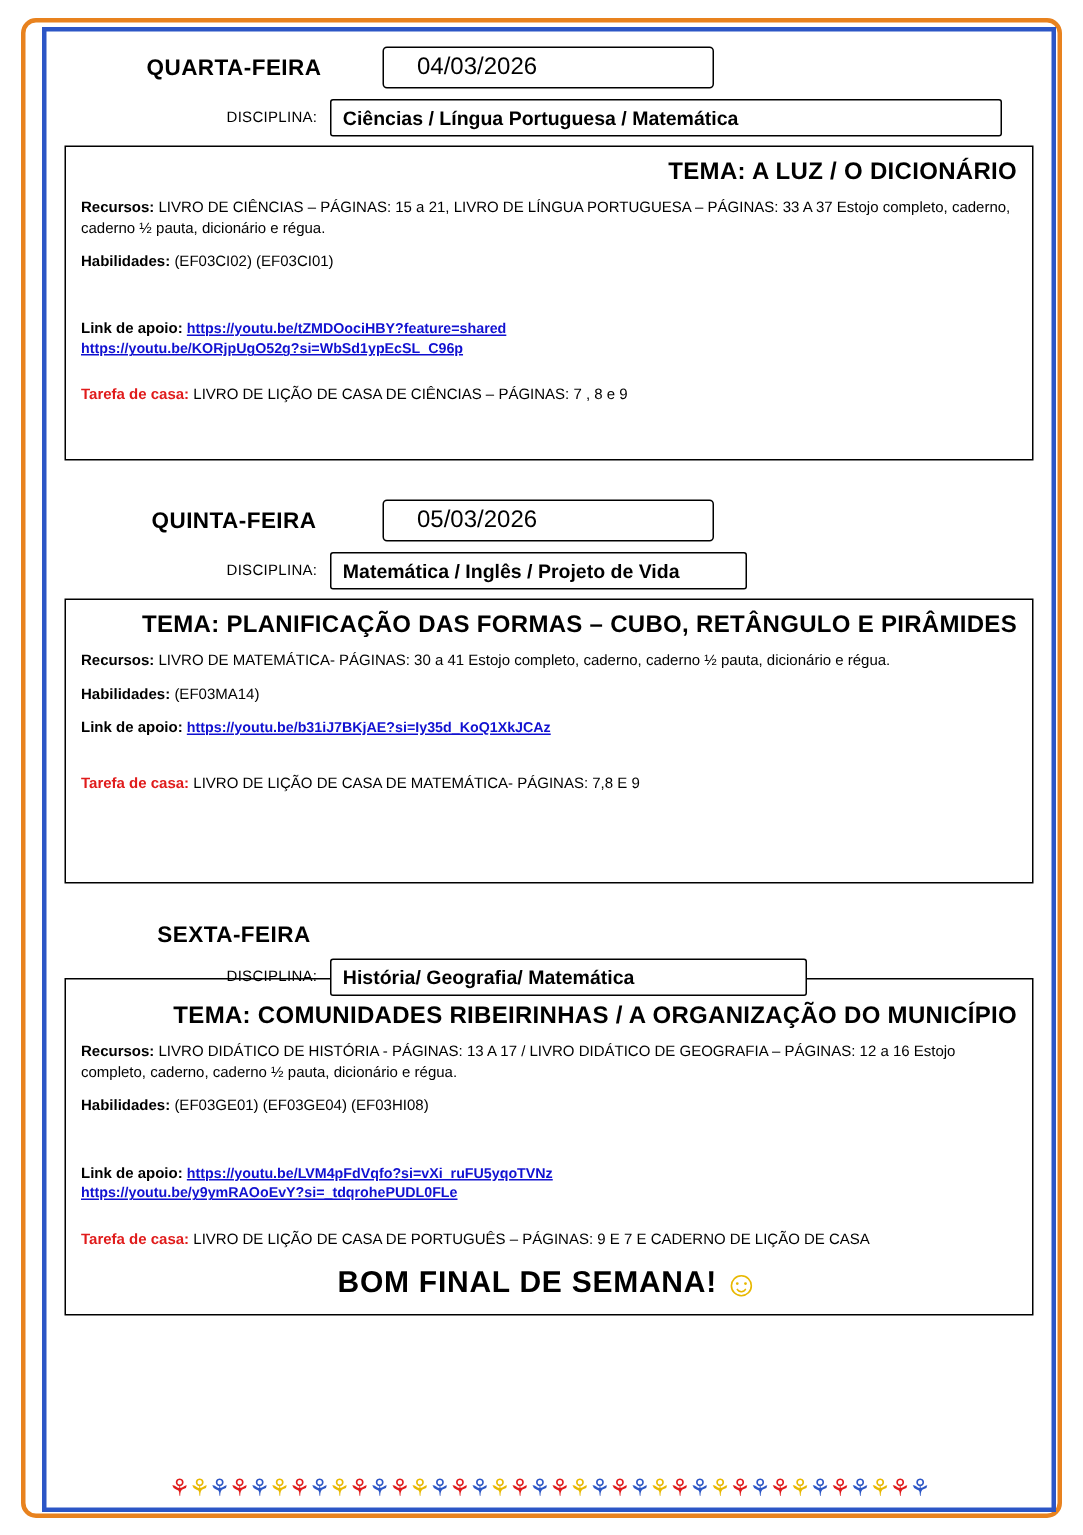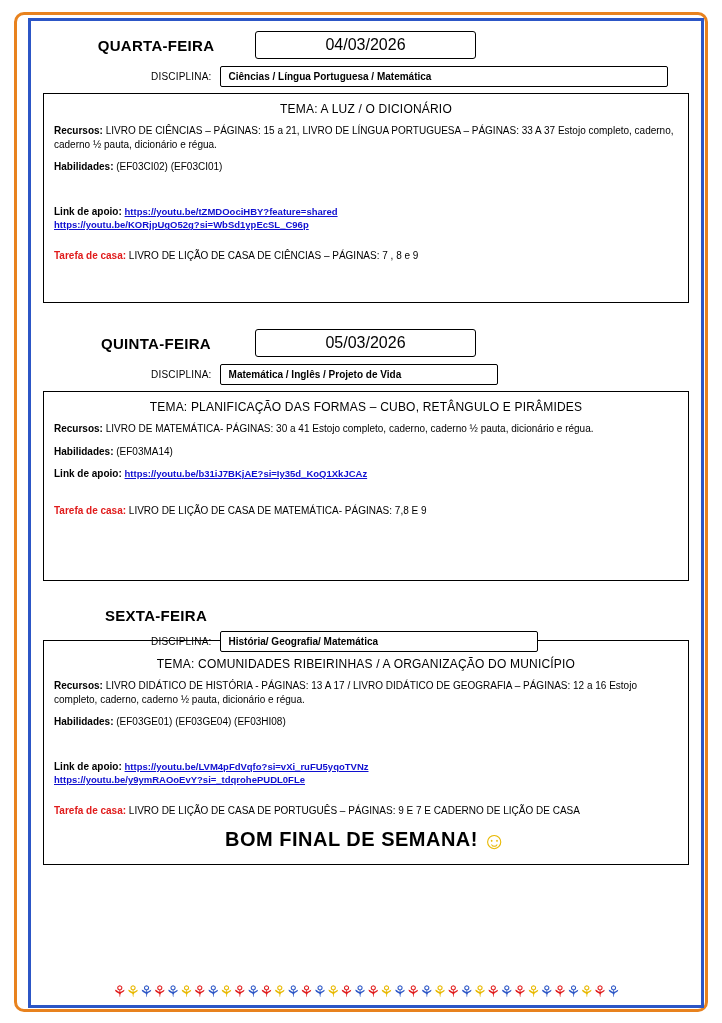--- a/index.html
+++ b/index.html
@@ -54,60 +54,60 @@
     letter-spacing:.3px;
     color:#000;
     min-width:150px;
     text-align:center;
   }
   .date-box{
     border:1px solid #000;
     border-radius:3px;
     padding:4px 22px;
     font-size:16px;
-    text-align:center;
+    text-align:left;
     min-width:175px;
     background:#fff;
   }
 
   .disc-row{
     display:flex;
     align-items:center;
     gap:8px;
     margin-top:7px;
     padding-left:108px;
   }
   .disc-label{
     font-size:10px;
     color:#000;
     letter-spacing:.2px;
   }
   .disc-box{
     border:1px solid #000;
     border-radius:2px;
     padding:4px 8px;
-    font-size:10px;
+    font-size:13px;
     font-weight:bold;
     background:#fff;
   }
   .disc-box.wide{ min-width:430px; }
   .disc-box.med{ min-width:260px; }
   .disc-box.small{ min-width:300px; }
 
   .body-box{
     border:1px solid #000;
     background:#fff;
     margin-top:6px;
     padding:8px 10px 10px 10px;
     box-sizing:border-box;
   }
   .tema{
-    text-align:center;
-    font-size:12px;
-    font-weight:normal;
+    text-align:right;
+    font-size:16px;
+    font-weight:bold;
     margin-bottom:8px;
     letter-spacing:.2px;
   }
   .line{
     font-size:10px;
     line-height:1.35;
     margin-bottom:9px;
     color:#000;
   }
   .lbl{ font-weight:bold; }

